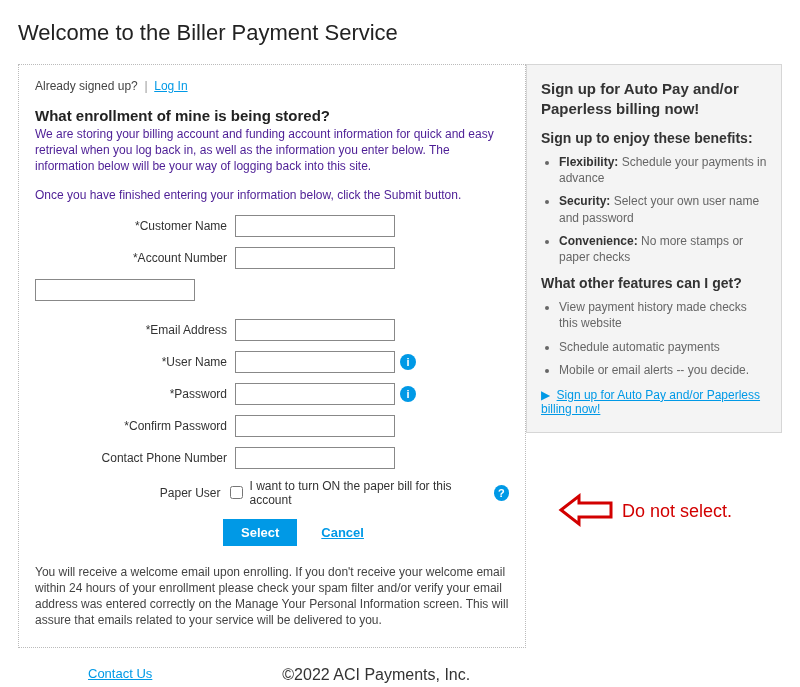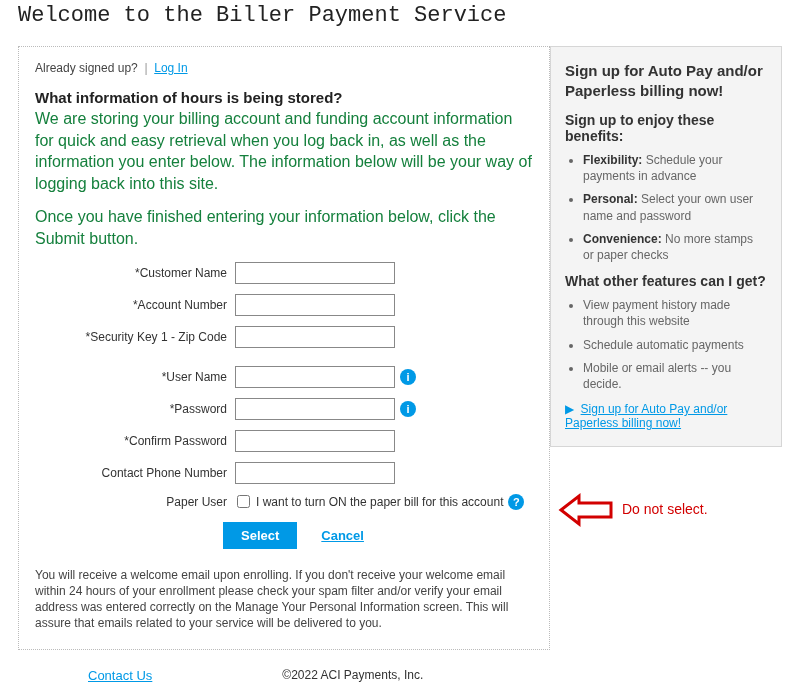--- a/index.html
+++ b/index.html
@@ -1,89 +1,92 @@
 <!DOCTYPE html>
 <html><head>
   <meta charset="utf-8">
   <style>
     * { box-sizing: border-box; margin: 0; padding: 0; }
     body { font-family: Arial, Helvetica, sans-serif; font-size: 13px; color: #333; background: #fff; width: 800px; position: relative; }
-    h1 { font-size: 22px; font-weight: normal; margin: 3px 0 18px 18px; color: #222; font-family: Liberation Mono, monospace; }
+    h1 { font-size: 22px; font-weight: normal; margin: 20px 0 18px 18px; color: #222; }
     .content-area { display: flex; padding: 0 18px; }
     .main-panel { flex: 1; border: 1px dotted #bbb; padding: 14px 16px 18px 16px; background: #fff; }
     .login-line { font-size: 12px; color: #444; margin-bottom: 14px; }
     .login-line a { color: #0099e6; text-decoration: underline; }
     .sep { color: #999; }
     .info-block h2 { font-size: 15px; font-weight: bold; color: #222; margin-bottom: 2px; }
-    .info-block p { font-size: 16px; color: #15803d; line-height: 1.35; margin-bottom: 12px; }
+    .info-block p { font-size: 12px; color: #4c1d95; line-height: 1.35; margin-bottom: 12px; }
     .form-row { display: flex; align-items: center; margin-bottom: 10px; }
     .form-row .lbl { width: 200px; text-align: right; font-size: 12px; color: #333; padding-right: 8px; }
     .form-row input[type="text"], .form-row input[type="password"] { width: 160px; height: 22px; border: 1px solid #888; padding: 2px 4px; font-size: 12px; }
     .info-icon { display: inline-flex; align-items: center; justify-content: center; width: 16px; height: 16px; background: #0099e6; color: #fff; border-radius: 50%; font-weight: bold; font-size: 11px; margin-left: 5px; font-style: normal; }
     .help-icon { display: inline-flex; align-items: center; justify-content: center; width: 16px; height: 16px; background: #0099e6; color: #fff; border-radius: 50%; font-weight: bold; font-size: 11px; margin-left: 5px; font-style: normal; }
     .paperbill-row .cb { margin-left: 2px; margin-right: 6px; }
     .paperbill-text { font-size: 12px; color: #333; }
     .button-row { display: flex; align-items: center; margin: 12px 0 18px 188px; gap: 24px; }
     .submit-btn { background: #0099e6; color: #fff; border: none; padding: 6px 18px; font-size: 13px; font-weight: bold; cursor: pointer; }
     .cancel-link { color: #0099e6; text-decoration: underline; font-weight: bold; font-size: 13px; }
     .disclaimer { font-size: 12px; color: #444; line-height: 1.35; }
-    .sidebar { width: 232px; border: 1px solid #d6d6d6; background: #f4f4f4; padding: 14px 14px 16px 14px; align-self: flex-start; }
+    .sidebar { width: 256px; border: 1px solid #d6d6d6; background: #f4f4f4; padding: 14px 14px 16px 14px; align-self: flex-start; }
     .sidebar h3 { font-size: 15px; font-weight: bold; color: #333; margin-bottom: 12px; line-height: 1.3; }
     .sidebar h4 { font-size: 14px; font-weight: bold; color: #333; margin: 10px 0 8px 0; }
     .sidebar ul { list-style: disc; padding-left: 18px; margin-bottom: 10px; }
     .sidebar li { font-size: 12px; color: #666; margin-bottom: 7px; line-height: 1.35; }
     .sidebar li strong { color: #333; }
     .signup-link-row { margin-top: 10px; font-size: 12px; }
     .tri { color: #0099e6; margin-right: 3px; }
     .signup-link-row a { color: #0099e6; text-decoration: underline; }
     .footer { display: flex; padding: 18px 18px 14px 88px; border-bottom: 1px solid #aaa; }
     .footer a { color: #0099e6; text-decoration: underline; font-size: 13px; }
-    .footer .copy { margin-left: 130px; font-size: 12px; color: #333; }
+    .footer .copy { margin-left: 130px; font-size: 16px; color: #333; }
     .annotation-arrow { position: absolute; left: 557px; top: 490px; pointer-events: none; }
-    .annotation-text { position: absolute; left: 622px; top: 501px; color: #d20000; font-size: 14px; }
+    .annotation-text { position: absolute; left: 622px; top: 501px; color: #d20000; font-size: 18px; }
     .extra-gap { height: 8px; }
   </style>
 </head>
 <body>
 
 <h1>Welcome to the Biller Payment Service</h1>
 
 <div class="content-area">
 
   <div class="main-panel">
 
     <div class="login-line">
       <span>Already signed up?</span>
       &nbsp;<span class="sep">|</span>&nbsp;
       <a href="#">Log In</a>
     </div>
 
     <div class="info-block">
-      <h2>What information of hours is being stored?</h2>
+      <h2>What enrollment of mine is being stored?</h2>
       <p>We are storing your billing account and funding account information for quick and easy retrieval when you log back in, as well as the information you enter below. The information below will be your way of logging back into this site.</p>
       <p>Once you have finished entering your information below, click the Submit button.</p>
     </div>
 
     <div class="form-row">
       <div class="lbl">*Customer Name</div>
       <input type="text" style="">
     </div>
 
     <div class="form-row">
       <div class="lbl">*Account Number</div>
       <input type="text" style="">
     </div>
 
     <div class="form-row">
-      <div class="lbl">*Security Key 1 - Zip Code</div>
       <input type="text" style="">
     </div>
 
     <div class="extra-gap"></div>
 
+    <div class="form-row">
+      <div class="lbl">*Email Address</div>
+      <input type="text" style="">
+    </div>
 
     <div class="form-row">
       <div class="lbl">*User Name</div>
       <input type="text" style="">
       <span class="info-icon">i</span>
     </div>
 
     <div class="form-row">
       <div class="lbl">*Password</div>
       <input type="password" style="">
@@ -114,26 +117,26 @@
 
     <div class="disclaimer">You will receive a welcome email upon enrolling. If you don't receive your welcome email within 24 hours of your enrollment please check your spam filter and/or verify your email address was entered correctly on the Manage Your Personal Information screen. This will assure that emails related to your service will be delivered to you.</div>
 
   </div>
 
   <div class="sidebar">
     <h3>Sign up for Auto Pay and/or Paperless billing now!</h3>
     <h4>Sign up to enjoy these benefits:</h4>
     <ul>
       <li><strong>Flexibility:</strong><span> Schedule your payments in advance</span></li>
-      <li><strong>Personal:</strong><span> Select your own user name and password</span></li>
+      <li><strong>Security:</strong><span> Select your own user name and password</span></li>
       <li><strong>Convenience:</strong><span> No more stamps or paper checks</span></li>
     </ul>
     <h4>What other features can I get?</h4>
     <ul>
-      <li>View payment history made through this website</li>
+      <li>View payment history made checks this website</li>
       <li>Schedule automatic payments</li>
       <li>Mobile or email alerts -- you decide.</li>
     </ul>
     <div class="signup-link-row">
       <span class="tri">▶</span>
       <a href="#">Sign up for Auto Pay and/or Paperless billing now!</a>
     </div>
   </div>
 
 </div>

